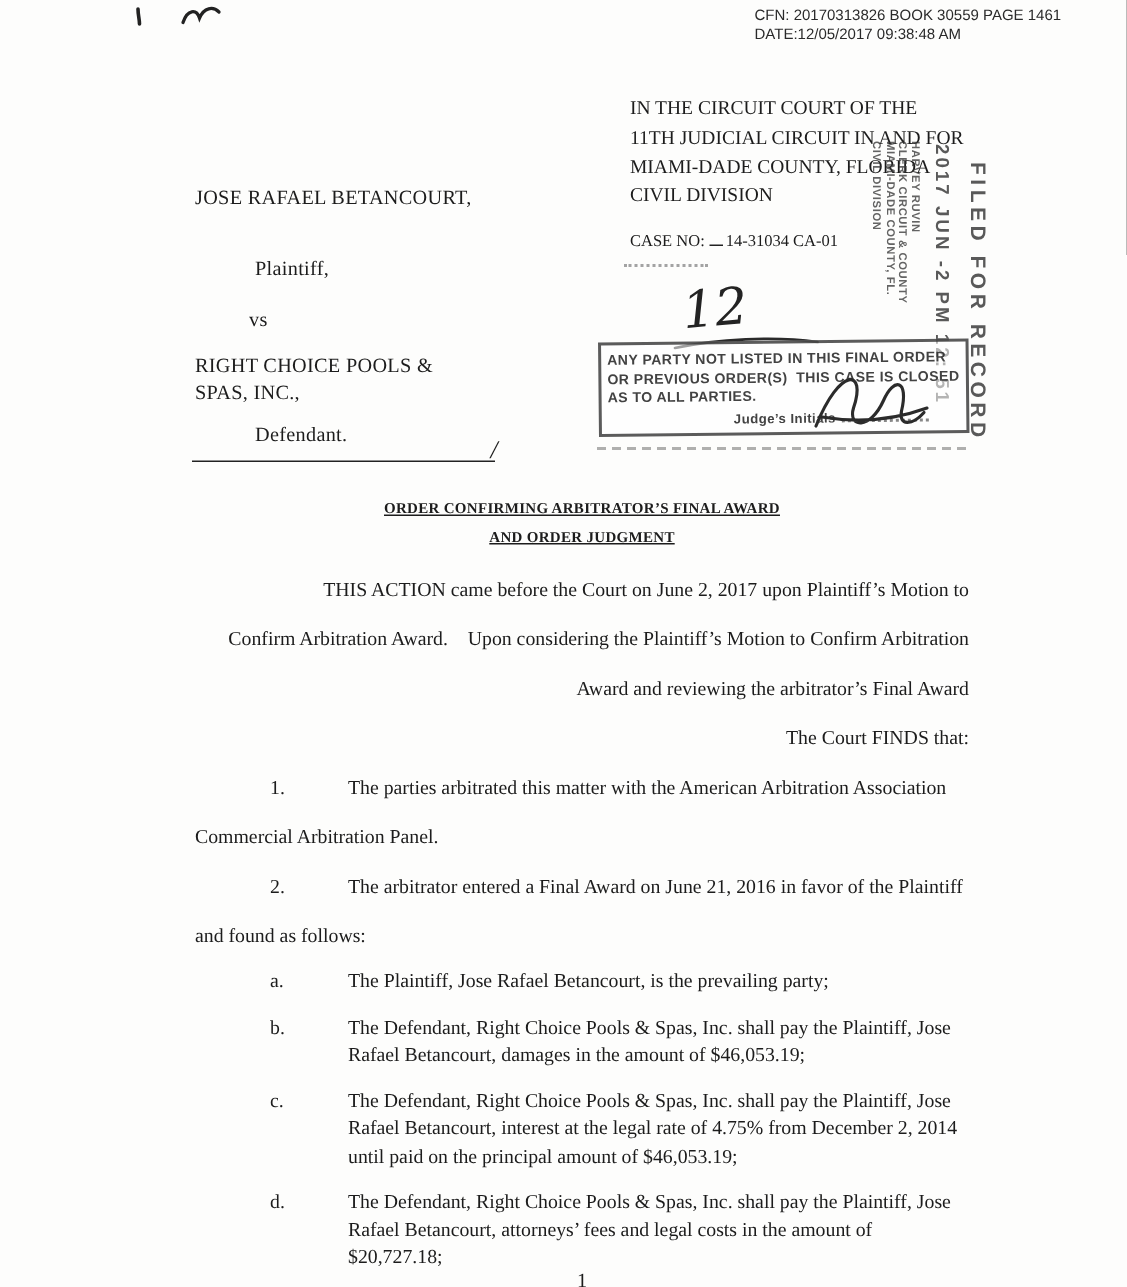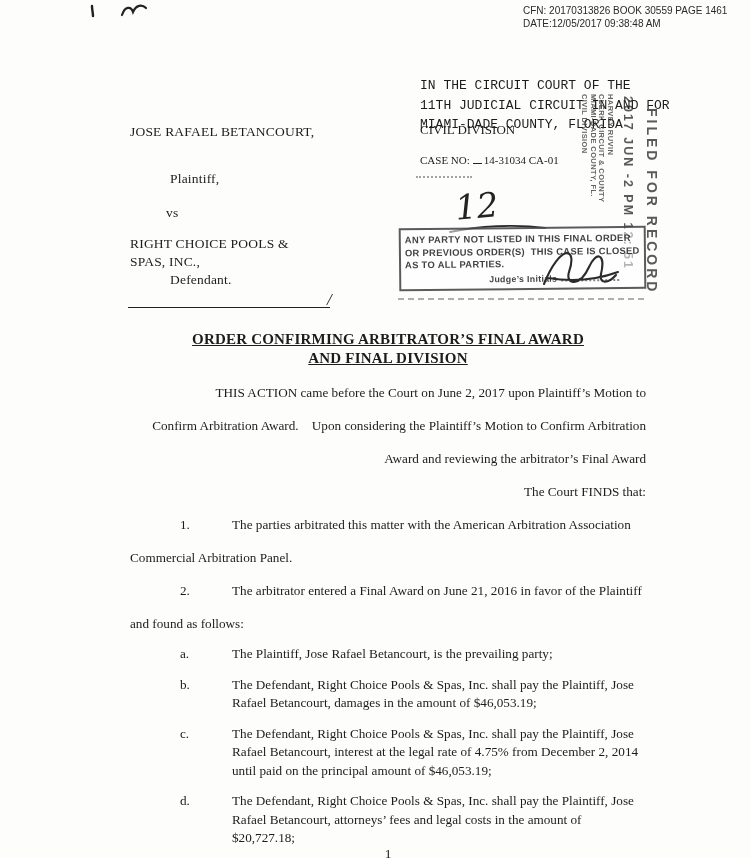--- a/index.html
+++ b/index.html
@@ -4,36 +4,36 @@
 <style>
   html,body{margin:0;padding:0;background:#888;}
   #page{
     position:relative;width:751px;height:858px;background:#fdfdfc;
     overflow:hidden;font-family:"Liberation Serif",serif;color:#1c1c1c;
     margin:0 auto;
   }
   
   .rec-header{
     position:absolute;left:503px;top:4px;
-    font-family:"Liberation Sans",sans-serif;font-size:10px;line-height:13px;color:#2a2a2a;margin-left:20px;
+    font-family:"Liberation Sans",sans-serif;font-size:10px;line-height:13px;color:#2a2a2a;
   }
   
-  .court-block{position:absolute;left:420px;top:76px;font-size:13px;line-height:19.5px;font-family:Liberation Mono, monospace;}
+  .court-block{position:absolute;left:420px;top:62px;font-size:13px;line-height:19.5px;}
   .division{position:absolute;left:420px;top:122px;font-size:13px;}
   .case-line{position:absolute;left:420px;top:152px;font-size:11px;white-space:pre;}
   .case-underscore{display:inline-block;width:9px;border-bottom:1.3px solid #222;height:11px;margin:0 2px 0 3px;}
   .case-scribble{position:absolute;left:416px;top:176px;width:56px;border-top:2px dotted rgba(90,90,90,.55);}
   
   .party{position:absolute;font-size:13.5px;letter-spacing:.2px;}
   .divider-line{position:absolute;left:128px;top:307px;width:202px;border-top:1.6px solid #222;}
   .divider-slash{position:absolute;left:327px;top:290px;font-size:17px;font-style:italic;}
   
   .order-title{
     position:absolute;left:130px;top:330px;width:516px;text-align:center;
-    font-size:15px;font-weight:bold;line-height:19px;letter-spacing:.2px;
+    font-size:10px;font-weight:bold;line-height:19px;letter-spacing:.2px;
   }
   .order-title .t{text-decoration:underline;}
   
   .body{position:absolute;left:130px;top:376px;width:516px;font-size:13.2px;}
   .para{margin:0;line-height:33px;text-indent:48px;white-space:pre-wrap;text-align:right;}
   .num-item{margin:0;line-height:33px;}
   .num-item .num{display:inline-block;margin-left:50px;width:52px;}
   .sublist{margin-top:5px;}
   .sub{position:relative;padding-left:102px;line-height:18.5px;margin-bottom:12px;}
   .sub .letter{position:absolute;left:50px;top:0;}
@@ -90,21 +90,21 @@
   </div>
   <div class="division">CIVIL DIVISION</div>
   <div class="case-line"><span>CASE NO:</span><span class="case-underscore"></span><span>14-31034 CA-01</span></div>
   <div class="case-scribble"></div>
 
   <div class="party" style="left:130px;top:124px;">JOSE RAFAEL BETANCOURT,</div>
   <div class="party" style="left:170px;top:171px;">Plaintiff,</div>
   <div class="party" style="left:130px;top:205px;margin-left:36px;">vs</div>
   <div class="party" style="left:130px;top:236px;">RIGHT CHOICE POOLS &amp;</div>
   <div class="party" style="left:130px;top:254px;">SPAS, INC.,</div>
-  <div class="party" style="left:170px;top:272px;">Defendant.</div>
+  <div class="party" style="left:170px;top:282px;">Defendant.</div>
   <div class="divider-line"></div>
   <div class="divider-slash">/</div>
 
   <div class="filed-wrap">
     <div class="filed-inner">
       <div class="filed-l1">FILED FOR RECORD</div>
       <div class="filed-l2">2017 JUN -2   PM 12: 51</div>
       <div class="filed-clerk">
         <div>HARVEY RUVIN</div>
         <div>CLERK CIRCUIT &amp; COUNTY</div>
@@ -126,21 +126,21 @@
     <div class="stamp-initials"><span>Judge’s Initials</span><span class="init-dots"></span></div>
   </div>
   <div class="closed-underline"></div>
 
   <svg class="signature" width="90" height="58" viewBox="0 0 90 58">
     <path d="M6,46 C22,6 40,8 31,34 C27,47 42,49 51,29 C58,13 68,15 63,36 C61,46 70,46 78,37 M10,40 C34,44 58,42 80,34" stroke="#2b2b2b" stroke-width="2.1" fill="none" stroke-linecap="round"></path>
   </svg>
 
   <div class="order-title">
     <div><span class="t">ORDER CONFIRMING ARBITRATOR’S FINAL AWARD</span></div>
-    <div><span class="t">AND FINAL DIVISION</span></div>
+    <div><span class="t">AND ORDER JUDGMENT</span></div>
   </div>
 
   <div class="body">
     <p class="para">THIS ACTION came before the Court on June 2, 2017 upon Plaintiff’s Motion to Confirm Arbitration Award.    Upon considering the Plaintiff’s Motion to Confirm Arbitration Award and reviewing the arbitrator’s Final Award</p>
     <p class="para">The Court FINDS that:</p>
 
     <p class="num-item"><span class="num">1.</span><span>The parties arbitrated this matter with the American Arbitration Association Commercial Arbitration Panel.</span></p>
     <p class="num-item"><span class="num">2.</span><span>The arbitrator entered a Final Award on June 21, 2016 in favor of the Plaintiff and found as follows:</span></p>
 
     <div class="sublist">

